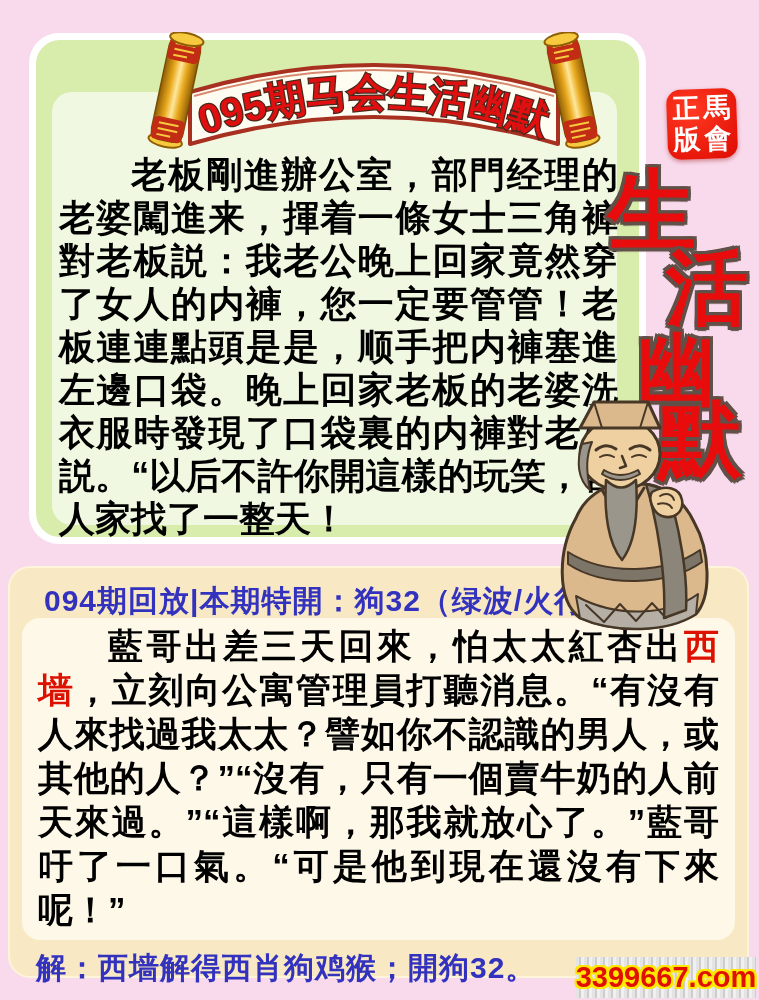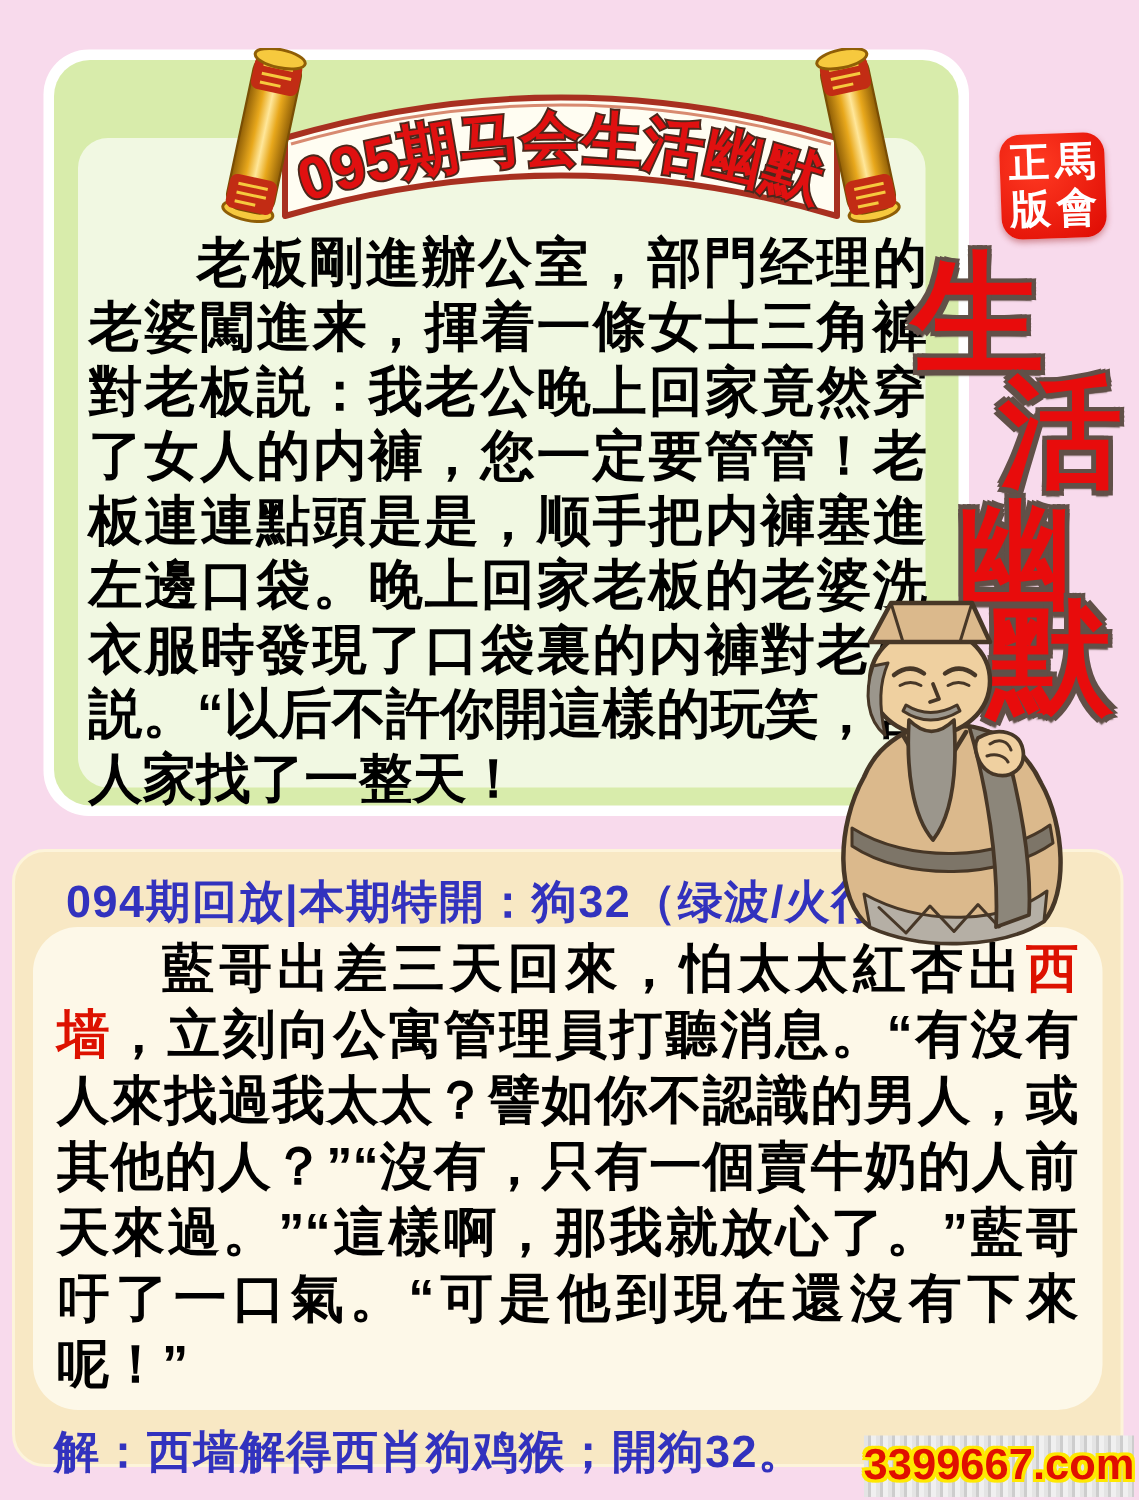--- a/index.html
+++ b/index.html
@@ -70,21 +70,21 @@
     position:absolute; left:8px; top:566px; width:741px; height:412px;
     background:#F8E8C4; border:2px solid #FDF4DA; border-radius:22px; z-index:1;
   }
   .replay-header {
     position:absolute; left:34px; top:13px; right:130px;
     color:#3232BE; font-size:30px; font-weight:700; letter-spacing:1px;
     white-space:nowrap;
   }
   .box2-panel {
     position:absolute; left:12px; top:50px; right:12px; height:322px;
-    background:#FDF8E8; border-radius:30px;
+    background:#FDF8E8; border-radius:18px;
   }
   .joke2 {
     padding:6px 16px 0 16px;
     font-size:35px; line-height:44px; font-weight:700; color:#000;
     text-indent:2em; text-align:justify;
   }
   .joke2 .hl { color:#DD1100; }
   .solution {
     position:absolute; left:26px; top:380px; right:20px;
     color:#3232BE; font-size:30px; font-weight:700; letter-spacing:1px;

